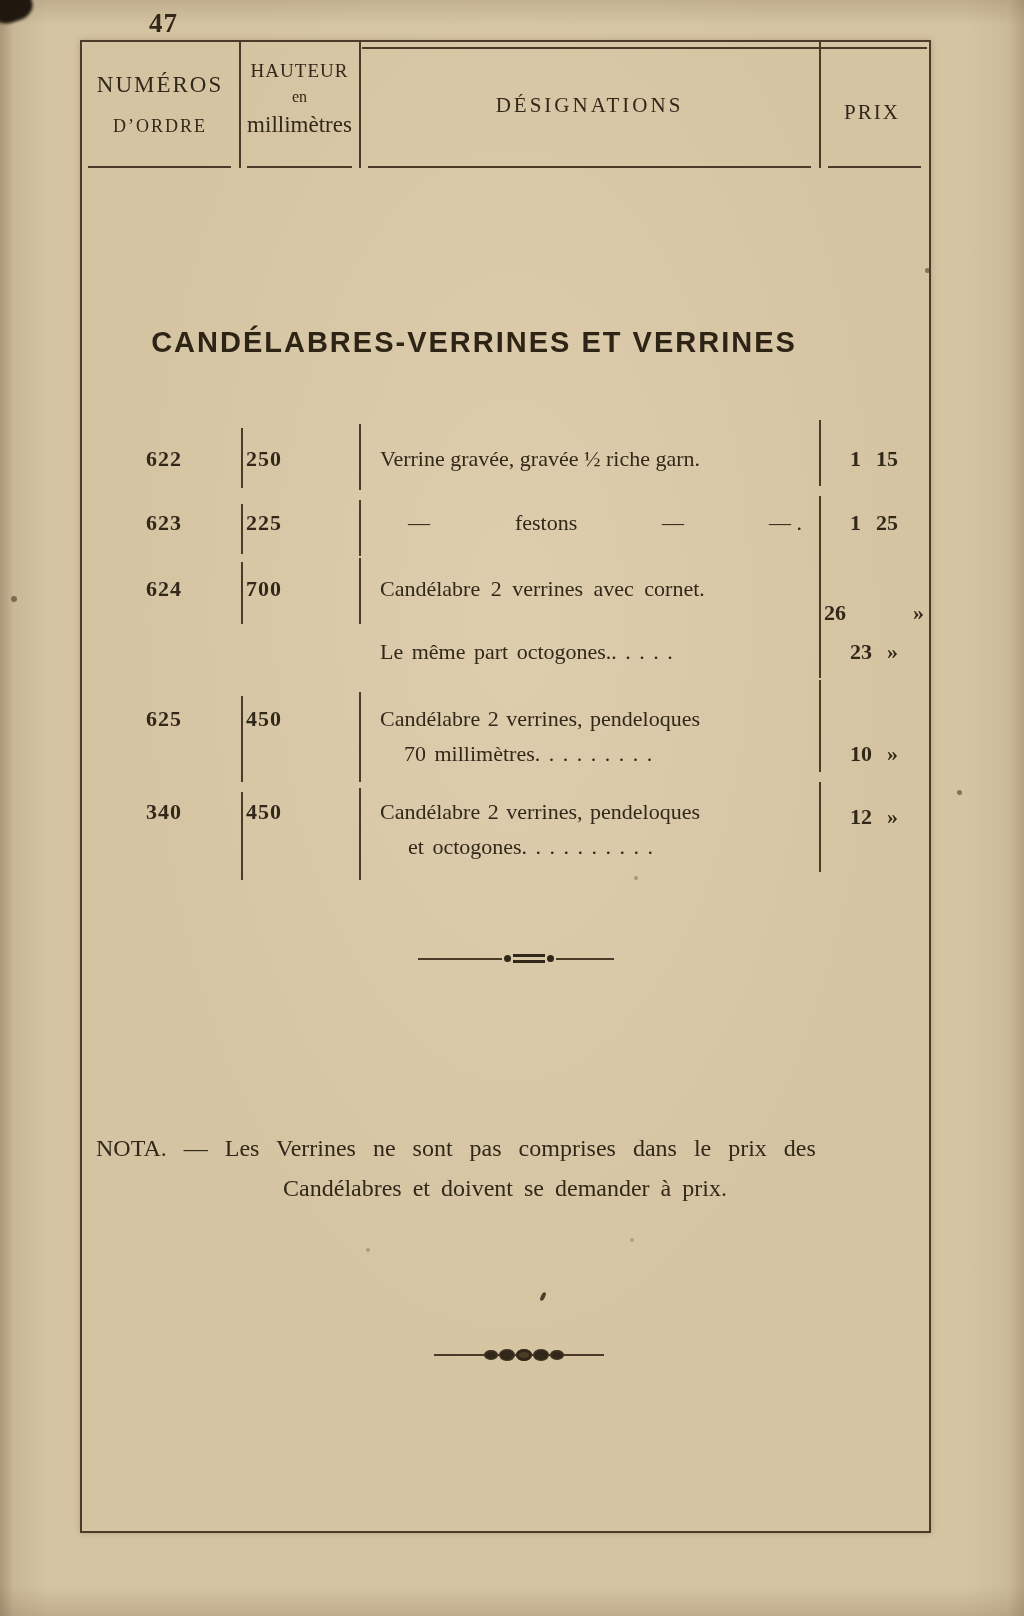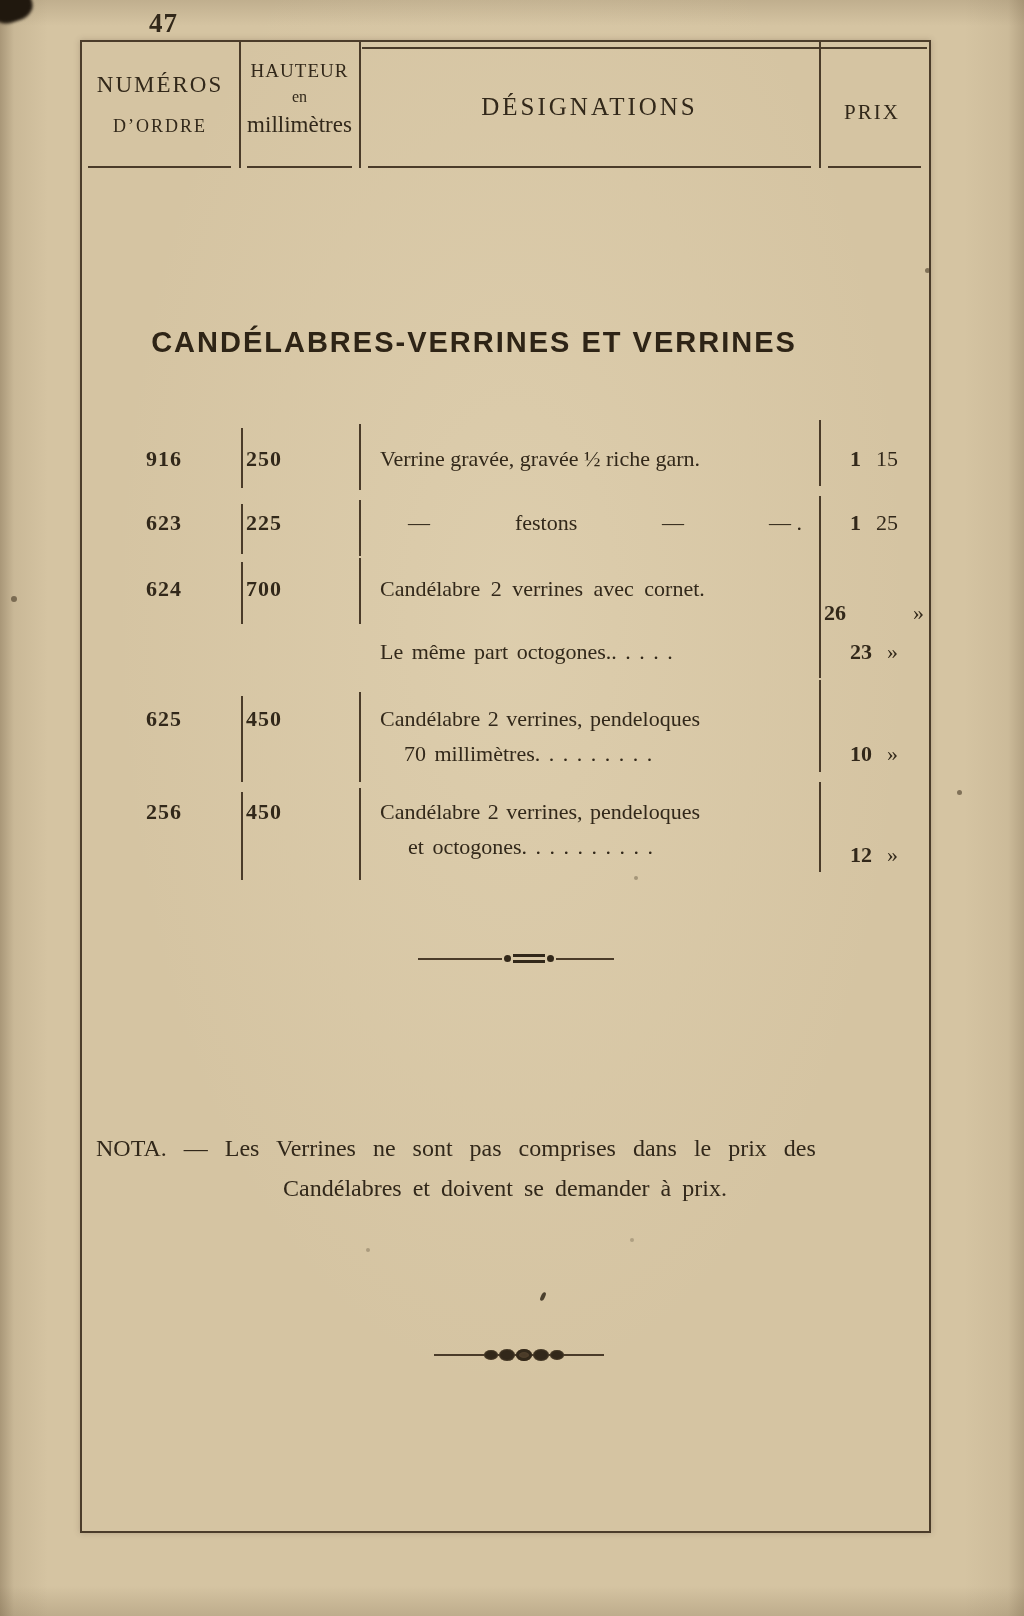--- a/index.html
+++ b/index.html
@@ -23,33 +23,33 @@
     border:2px solid #4b3c2a;box-sizing:border-box;
     box-shadow:0 0 6px rgba(75,60,42,0.25);
   }
   .pagenum{font-size:27px;font-weight:bold;letter-spacing:1px;}
   .hdr{position:absolute;text-align:center;line-height:1.15;}
   .hdr-numeros{font-size:23px;letter-spacing:2px;}
   .hdr-ordre{font-size:18px;letter-spacing:2px;}
   .hdr-hauteur{font-size:19px;letter-spacing:1px;}
   .hdr-en{font-size:16px;}
   .hdr-mm{font-size:23px;}
-  .hdr-desig{font-size:25px;letter-spacing:3px;}
+  .hdr-desig{font-size:21px;letter-spacing:3px;}
   .hdr-prix{font-size:21px;letter-spacing:2px;}
   .title{
     position:absolute;left:80px;top:326px;width:788px;text-align:center;
     font-family:"Liberation Sans","DejaVu Sans",sans-serif;
     font-weight:bold;font-size:29px;letter-spacing:2px;color:#2e2416;
   }
   .cell{position:absolute;font-size:22px;line-height:34px;white-space:nowrap;}
   .cell-num{left:85px;width:158px;text-align:center;font-weight:bold;letter-spacing:1px;}
   .cell-haut{left:246px;width:112px;font-weight:bold;letter-spacing:1px;}
   .cell-desig{left:380px;width:432px;}
   .cell-price{left:824px;width:100px;display:flex;justify-content:center;gap:15px;font-weight:bold;}
-  .cell-price .ct{font-weight:normal;}
+  .cell-price .ct{font-weight:bold;}
   .dash-row{display:flex;justify-content:space-between;padding:0 10px 0 28px;box-sizing:border-box;}
   .orn-dot{position:absolute;width:7px;height:7px;border-radius:50%;background:#32281a;}
   .orn-bar{position:absolute;width:32px;height:9px;border-top:3px solid #32281a;border-bottom:3px solid #32281a;box-sizing:border-box;}
   .bead{position:absolute;width:14px;height:10px;border-radius:50%;background:#32281a;box-shadow:inset 0 0 2px #6b5a40;}
   .speck{position:absolute;border-radius:50%;background:rgba(58,45,28,0.55);}
   .corner-smudge{
     position:absolute;left:-10px;top:-12px;width:42px;height:34px;
     background:#20180e;border-radius:40%;transform:rotate(-18deg);
     filter:blur(1.5px);
   }
@@ -93,21 +93,21 @@
   <div class="hdr-mm" style="margin-top:6px;">millimètres</div>
 </div>
 <div class="hdr hdr-desig" style="left:362px;top:93px;width:455px;">DÉSIGNATIONS</div>
 <div class="hdr hdr-prix" style="left:822px;top:100px;width:100px;">PRIX</div>
 
 <div class="title">CANDÉLABRES-VERRINES ET VERRINES</div>
 
 <div class="vline" style="left:241px;top:428px;height:60px;"></div>
 <div class="vline" style="left:359px;top:424px;height:66px;"></div>
 <div class="vline" style="left:819px;top:420px;height:66px;"></div>
-<div class="cell cell-num" style="top:442px;">916</div>
+<div class="cell cell-num" style="top:442px;">622</div>
 <div class="cell cell-haut" style="top:442px;">250</div>
 <div class="cell cell-desig" style="top:442px;">Verrine gravée, gravée ½ riche garn.</div>
 <div class="cell cell-price" style="top:442px;">
   <span>1</span>
   <span class="ct">15</span>
 </div>
 
 <div class="vline" style="left:241px;top:504px;height:50px;"></div>
 <div class="vline" style="left:359px;top:500px;height:56px;"></div>
 <div class="vline" style="left:819px;top:496px;height:62px;"></div>
@@ -150,25 +150,25 @@
 <div class="cell cell-desig" style="top:702px;word-spacing:2px;">Candélabre 2 verrines, pendeloques</div>
 <div class="cell cell-desig" style="top:737px;padding-left:24px;box-sizing:border-box;word-spacing:3px;">70 millimètres. . . . . . . . .</div>
 <div class="cell cell-price" style="top:737px;">
   <span>10</span>
   <span class="ct">»</span>
 </div>
 
 <div class="vline" style="left:241px;top:792px;height:88px;"></div>
 <div class="vline" style="left:359px;top:788px;height:92px;"></div>
 <div class="vline" style="left:819px;top:782px;height:90px;"></div>
-<div class="cell cell-num" style="top:795px;">256</div>
+<div class="cell cell-num" style="top:795px;">340</div>
 <div class="cell cell-haut" style="top:795px;">450</div>
 <div class="cell cell-desig" style="top:795px;word-spacing:2px;">Candélabre 2  verrines, pendeloques</div>
 <div class="cell cell-desig" style="top:830px;padding-left:28px;box-sizing:border-box;word-spacing:3px;">et octogones. . . . . . . . . .</div>
-<div class="cell cell-price" style="top:838px;">
+<div class="cell cell-price" style="top:800px;">
   <span>12</span>
   <span class="ct">»</span>
 </div>
 
 <div>
   <div class="hline" style="left:418px;top:958px;width:84px;"></div>
   <div class="hline" style="left:556px;top:958px;width:58px;"></div>
   <div class="orn-dot" style="left:504px;top:955px;"></div>
   <div class="orn-bar" style="left:513px;top:954px;"></div>
   <div class="orn-dot" style="left:547px;top:955px;"></div>

